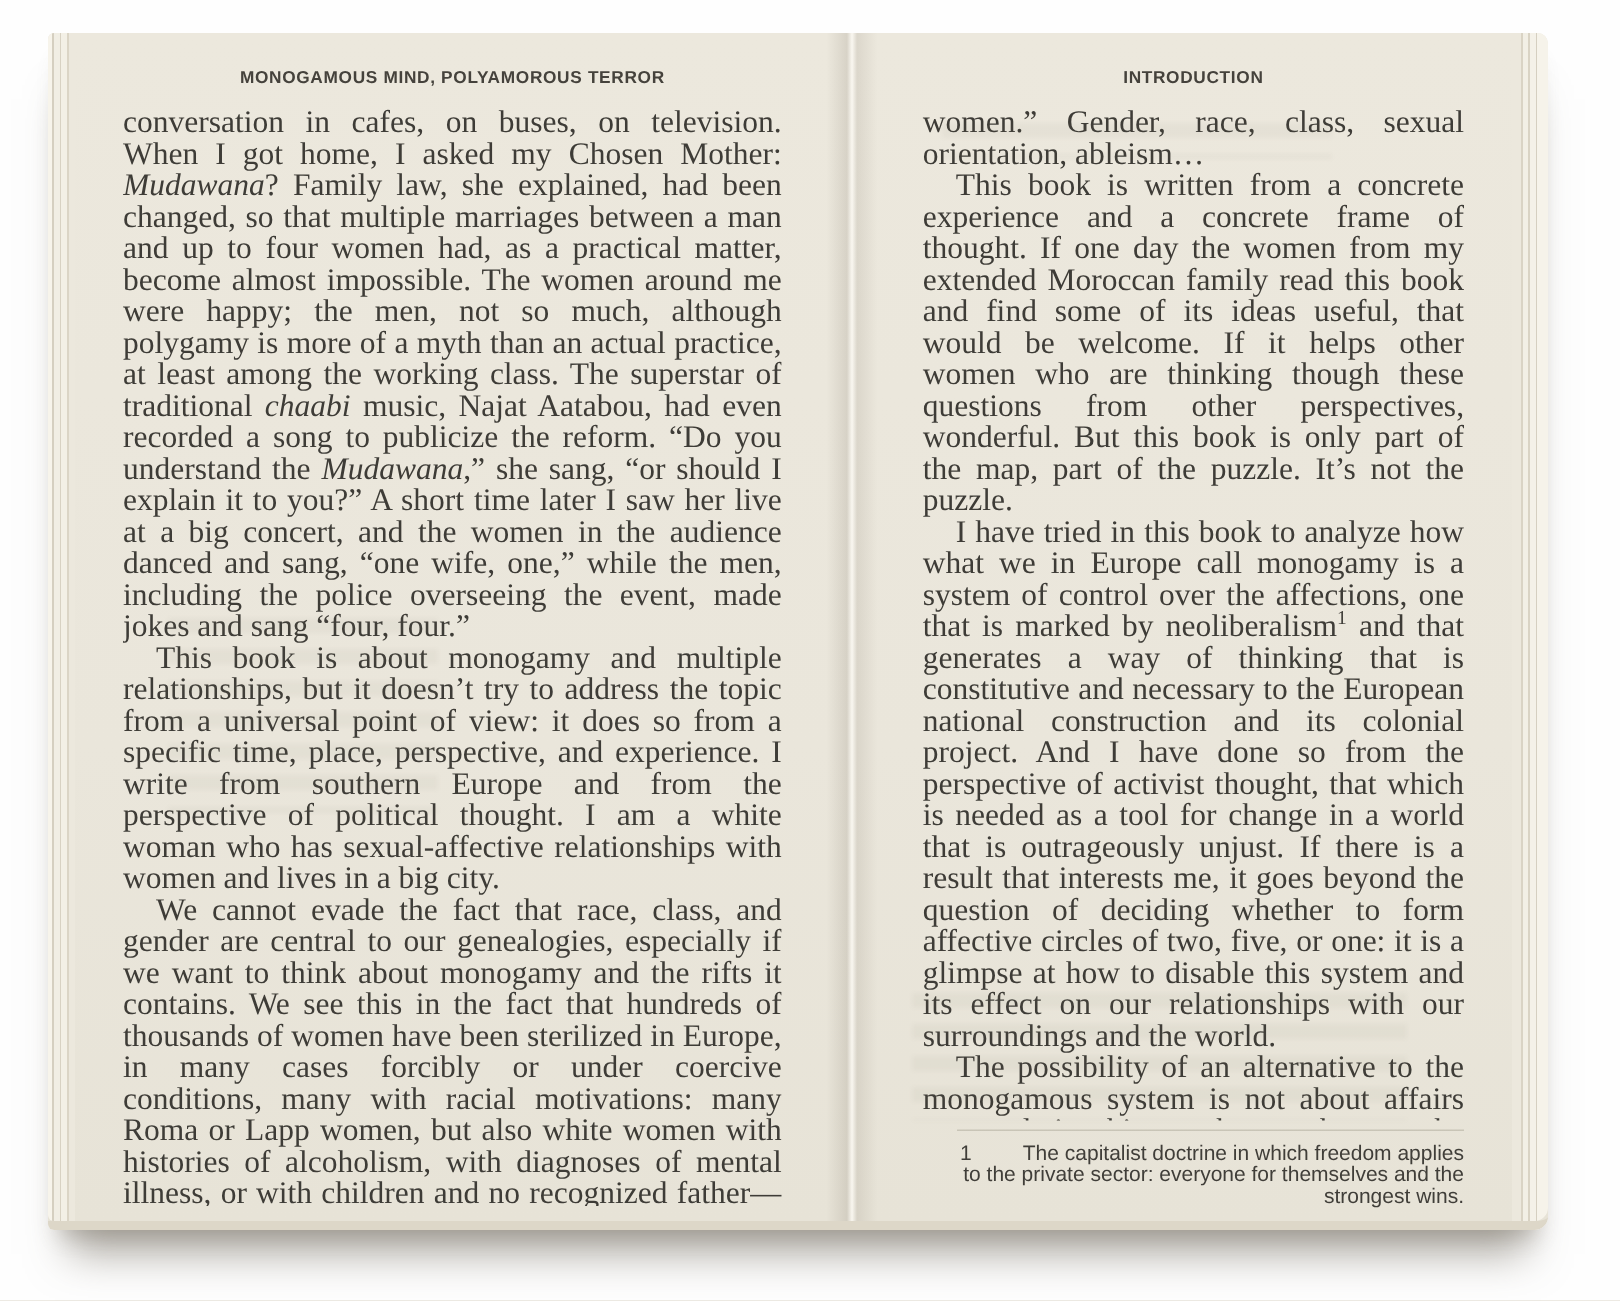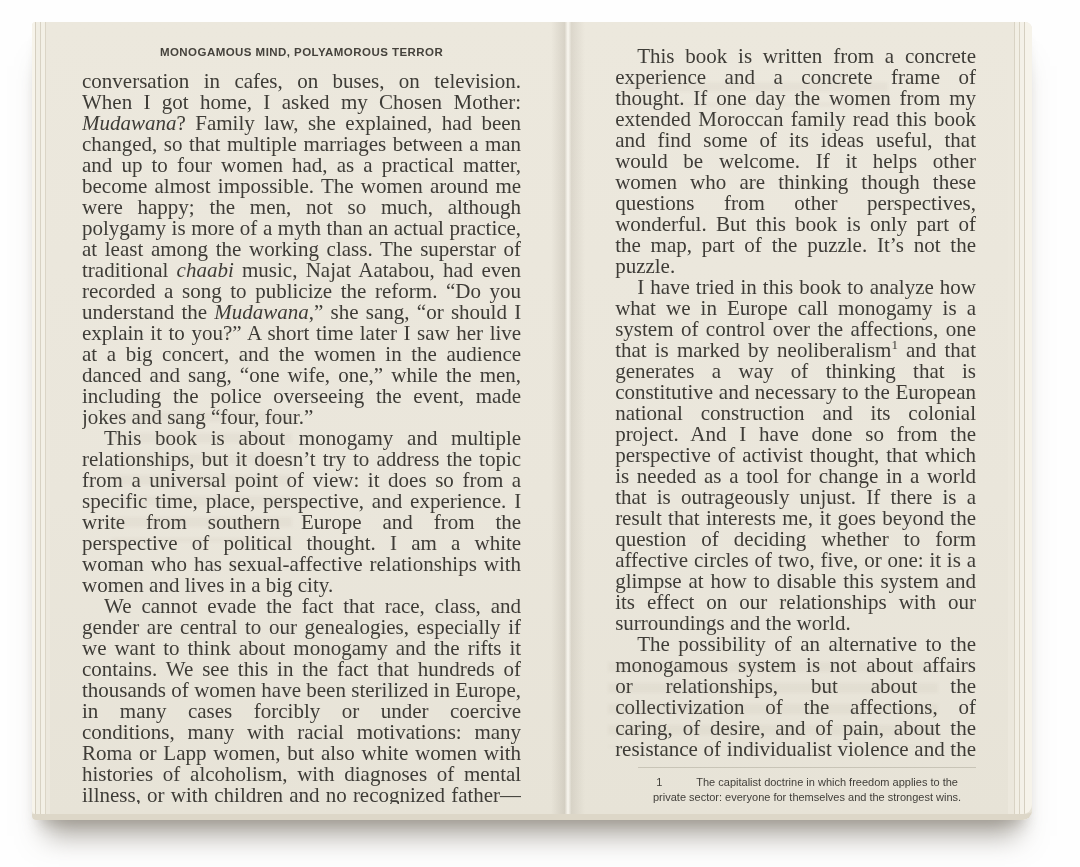--- a/index.html
+++ b/index.html
@@ -64,22 +64,22 @@
   sup{font-size:62%;line-height:0;vertical-align:super;}
   .page-number{
     flex:0 0 auto;text-align:center;
     font-family:"Liberation Sans", sans-serif;
     font-size:12px;color:#45423c;padding:8px 0 6px;
   }
   .footnote{
     flex:0 0 auto;margin-top:6px;padding-top:7px;
     border-top:1px solid rgba(90,85,70,0.22);
     font-family:"Liberation Sans", sans-serif;
-    font-size:11px;line-height:14.5px;color:#403e39;
-    text-align:center;
+    font-size:14px;line-height:14.5px;color:#403e39;
+    text-align:right;
     margin-left:23px;
   }
   .fn-num{padding-right:34px;}
   
   .ghost{
     position:absolute;pointer-events:none;filter:blur(1.5px);opacity:0.55;
     background:repeating-linear-gradient(
       180deg,
       rgba(125,118,100,0.10) 0 10px,
       rgba(125,118,100,0.0) 10px 21px);
@@ -102,21 +102,23 @@
           <p class="para"><span>conversation in cafes, on buses, on television. When I got home, I asked my Chosen Mother: </span><span class="it">Mudawana</span><span>? Family law, she explained, had been changed, so that multiple marriages between a man and up to four women had, as a practical matter, become almost impossible. The women around me were happy; the men, not so much, although polygamy is more of a myth than an actual practice, at least among the working class. The superstar of traditional </span><span class="it">chaabi</span><span> music, Najat Aatabou, had even recorded a song to publicize the reform. “Do you understand the </span><span class="it">Mudawana</span><span>,” she sang, “or should I explain it to you?” A short time later I saw her live at a big concert, and the women in the audience danced and sang, “one wife, one,” while the men, including the police overseeing the event, made jokes and sang “four, four.”</span></p>
           <p class="para indent"><span>This book is about monogamy and multiple relationships, but it doesn’t try to address the topic from a universal point of view: it does so from a specific time, place, perspective, and experience. I write from southern Europe and from the perspective of political thought. I am a white woman who has sexual-affective relationships with women and lives in a big city.</span></p>
           <p class="para indent"><span>We cannot evade the fact that race, class, and gender are central to our genealogies, especially if we want to think about monogamy and the rifts it contains. We see this in the fact that hundreds of thousands of women have been sterilized in Europe, in many cases forcibly or under coercive conditions, many with racial motivations: many Roma or Lapp women, but also white women with histories of alcoholism, with diagnoses of mental illness, or with children and no recognized father—so-called “single</span></p>
         </div>
       <div class="ghost g1"></div>
     </div>
 
     <div class="gutter"></div>
 
     <div class="page right">
+      <div class="running-head">INTRODUCTION</div>
       <div class="body-text" id="right-paragraphs">
+          <p class="para"><span>women.” Gender, race, class, sexual orientation, ableism…</span></p>
           <p class="para indent"><span>This book is written from a concrete experience and a concrete frame of thought. If one day the women from my extended Moroccan family read this book and find some of its ideas useful, that would be welcome. If it helps other women who are thinking though these questions from other perspectives, wonderful. But this book is only part of the map, part of the puzzle. It’s not the puzzle.</span></p>
           <p class="para indent"><span>I have tried in this book to analyze how what we in Europe call monogamy is a system of control over the affections, one that is marked by neoliberalism</span><sup>1</sup><span> and that generates a way of thinking that is constitutive and necessary to the European national construction and its colonial project. And I have done so from the perspective of activist thought, that which is needed as a tool for change in a world that is outrageously unjust. If there is a result that interests me, it goes beyond the question of deciding whether to form affective circles of two, five, or one: it is a glimpse at how to disable this system and its effect on our relationships with our surroundings and the world.</span></p>
           <p class="para indent"><span>The possibility of an alternative to the monogamous system is not about affairs or relationships, but about the collectivization of the affections, of caring, of desire, and of pain, about the resistance of individualist violence and the weaving of rhizomatic networks. To do this, we have to unmask the system that confronts us and which turns us into active subjects in bloody competition.</span></p>
         </div>
       <div class="footnote">
         <span class="fn-num">1</span><span class="fn-text">The capitalist doctrine in which freedom applies to the private sector: everyone for themselves and the strongest wins.</span>
       </div>
       <div class="ghost g2"></div>
       <div class="ghost g3"></div>
     </div>

